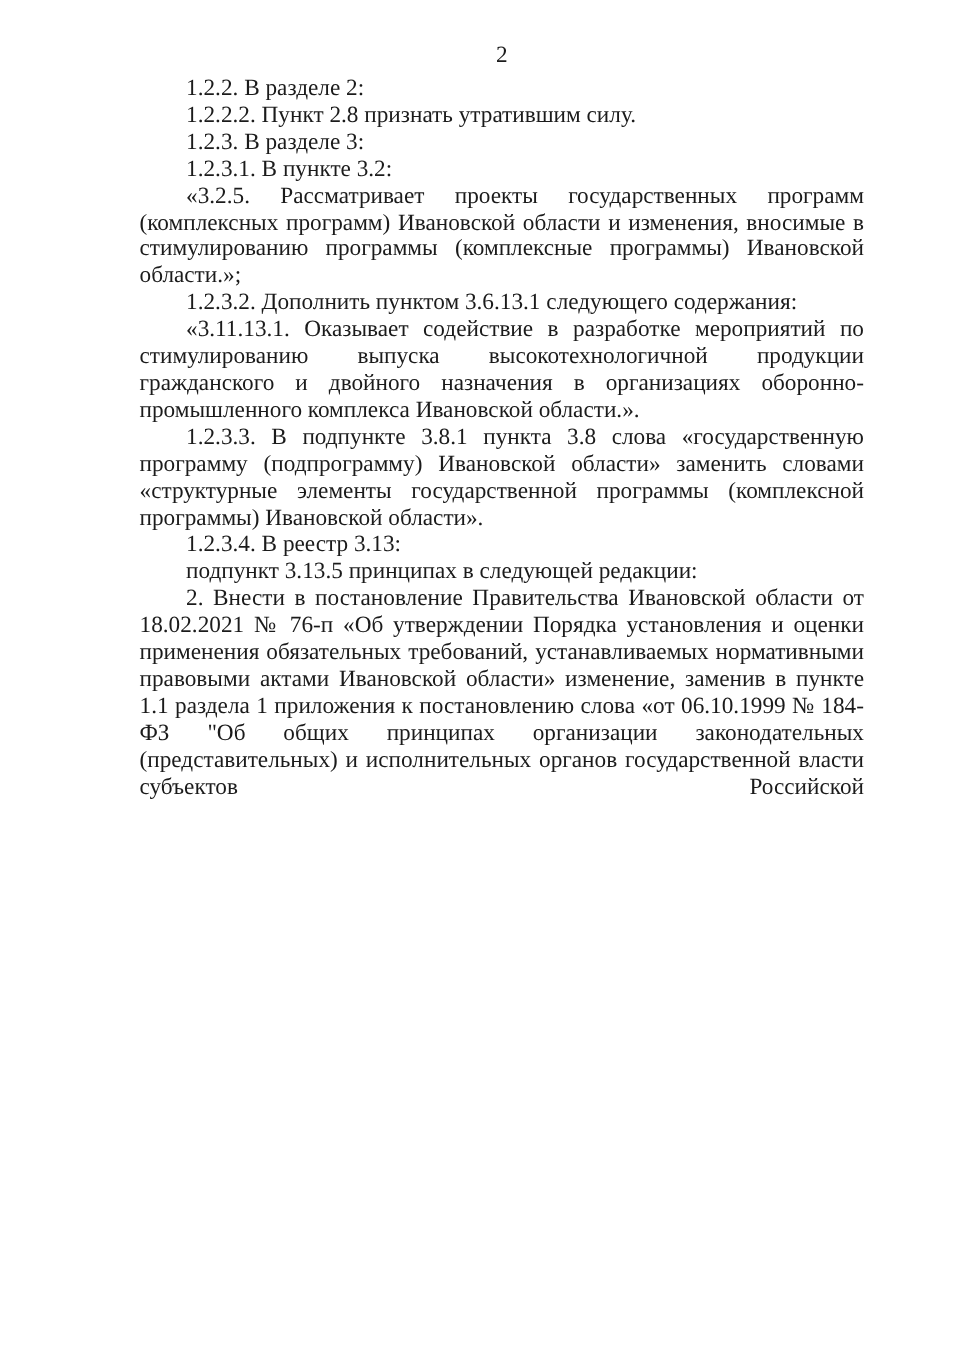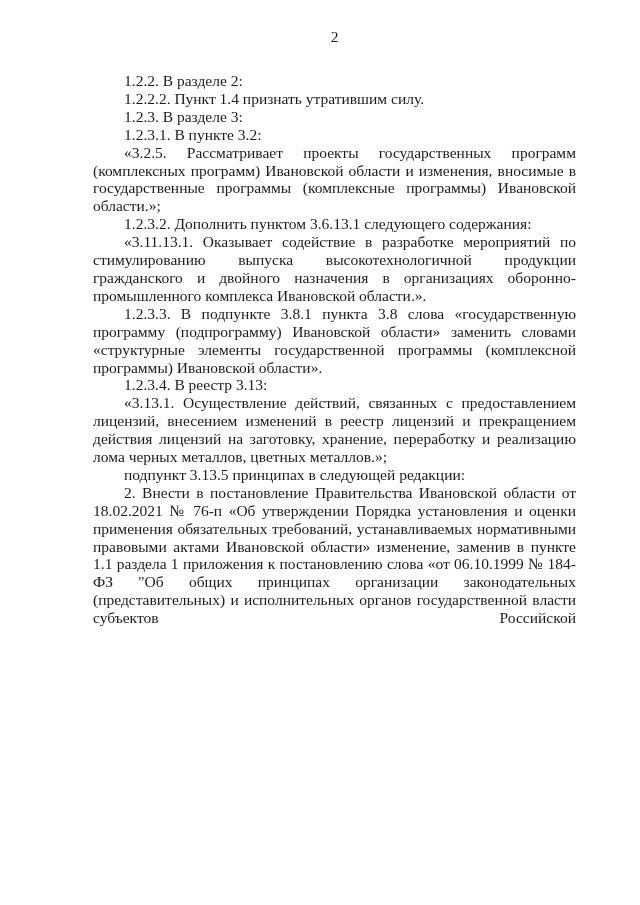--- a/index.html
+++ b/index.html
@@ -20,21 +20,21 @@
     position: absolute;
     top: 29px;
     left: 93px;
     width: 483px;
     text-align: center;
     font-size: 15.5px;
     line-height: 16px;
   }
   .document-body {
     position: absolute;
-    top: 72px;
+    top: 50px;
     left: 93px;
     width: 483px;
   }
   .document-body p {
     margin: 0;
     padding: 0;
     font-size: 15.5px;
     line-height: 17.9px;
     text-align: justify;
     text-indent: 31px;
@@ -45,25 +45,24 @@
   }
 </style>
 </head>
 <body>
 
 <div class="page">
   <div class="page-number">2</div>
 
   <div class="document-body">
     <p>1.2.2. В разделе 2:</p>
-    <p>1.2.2.2. Пункт 1.4 признать утратившим силу.</p>
+    <p>1.2.2.2. Пункт 2.8 признать утратившим силу.</p>
     <p>1.2.3. В разделе 3:</p>
     <p>1.2.3.1. В пункте 3.2:</p>
-    <p>«3.2.5. Рассматривает проекты государственных программ (комплексных программ) Ивановской области и изменения, вносимые в государственные программы (комплексные программы) Ивановской области.»;</p>
+    <p>«3.2.5. Рассматривает проекты государственных программ (комплексных программ) Ивановской области и изменения, вносимые в стимулированию программы (комплексные программы) Ивановской области.»;</p>
     <p>1.2.3.2. Дополнить пунктом 3.6.13.1 следующего содержания:</p>
     <p>«3.11.13.1. Оказывает содействие в разработке мероприятий по стимулированию выпуска высокотехнологичной продукции гражданского и двойного назначения в организациях оборонно-промышленного комплекса Ивановской области.».</p>
     <p>1.2.3.3. В подпункте 3.8.1 пункта 3.8 слова «государственную программу (подпрограмму) Ивановской области» заменить словами «структурные элементы государственной программы (комплексной программы) Ивановской области».</p>
     <p>1.2.3.4. В реестр 3.13:</p>
-    <p>«3.13.1. Осуществление действий, связанных с предоставлением лицензий, внесением изменений в реестр лицензий и прекращением действия лицензий на заготовку, хранение, переработку и реализацию лома черных металлов, цветных металлов.»;</p>
     <p>подпункт 3.13.5 принципах в следующей редакции:</p>
     <p class="continued">2. Внести в постановление Правительства Ивановской области от 18.02.2021 № 76-п «Об утверждении Порядка установления и оценки применения обязательных требований, устанавливаемых нормативными правовыми актами Ивановской области» изменение, заменив в пункте 1.1 раздела 1 приложения к постановлению слова «от 06.10.1999 № 184-ФЗ "Об общих принципах организации законодательных (представительных) и исполнительных органов государственной власти субъектов Российской</p>
   </div>
 </div>
 
 </body></html>

